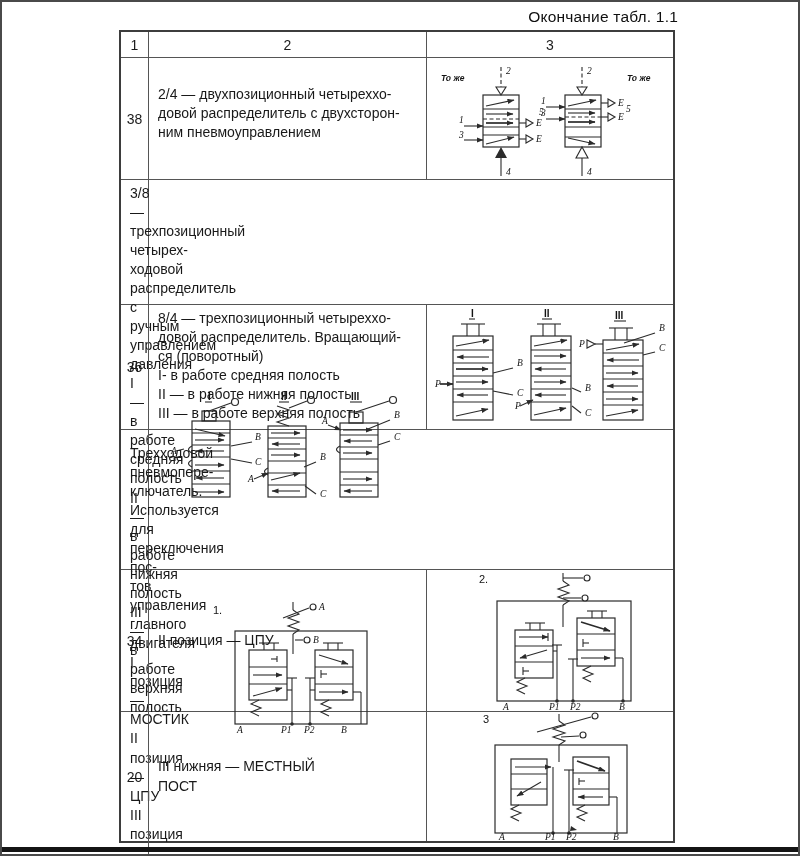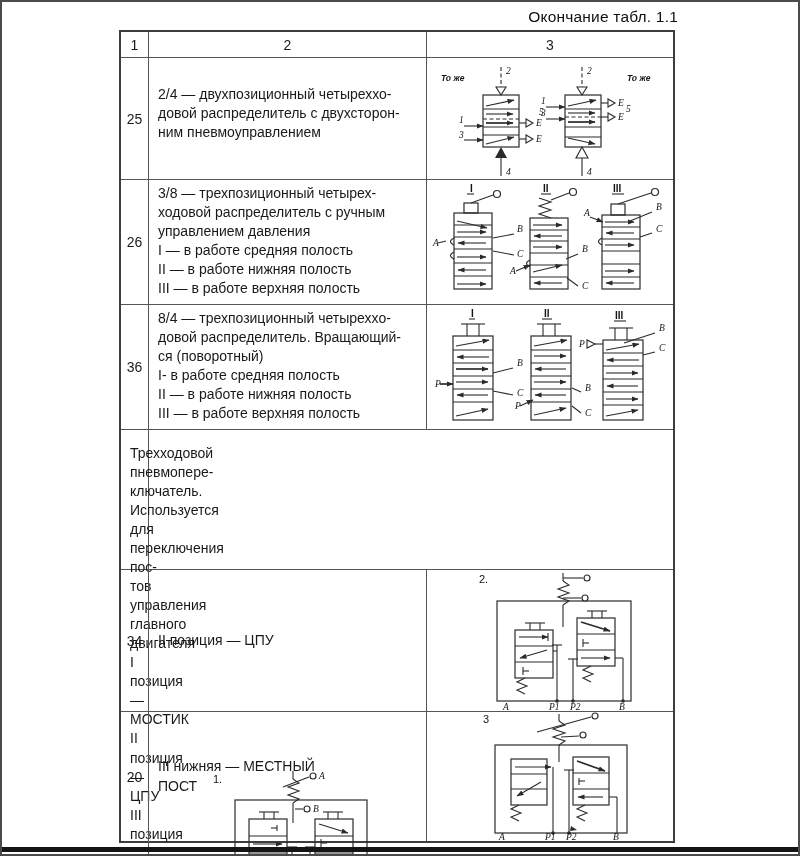--- a/index.html
+++ b/index.html
@@ -14,21 +14,21 @@
   .h28{height:139px}.h29{height:141px}.h30{height:129px}
   .td{border-right:1px solid #555;position:relative;box-sizing:border-box;min-width:0}
   .td:last-child{border-right:none}
   .th,.td-num{display:flex;align-items:center;justify-content:center;
               font-size:14px;color:#1b1b1b}
   .td-desc{font-size:14px;line-height:1.36;color:#191919;
            padding:4px 4px 4px 9px;white-space:pre-line}
   .pt25{padding-top:27px}.pt28{padding-top:14px}
   .vc{display:flex;align-items:center}
   .vc .dtext{white-space:pre-line}
-  .td-fig{display:flex;align-items:flex-end;justify-content:center}
+  .td-fig{display:flex;align-items:center;justify-content:center}
   .bar{position:absolute;left:0;right:0;top:845px;height:5px;background:#141414}
   
   .fig line,.fig path,.fig polyline{stroke:#2b2b2b;stroke-width:1.1;fill:none}
   .fig rect{stroke:#2b2b2b;stroke-width:1.2;fill:none}
   .fig circle{stroke:#2b2b2b;stroke-width:1.2;fill:#fff}
   .fig circle.dot{fill:#2b2b2b;stroke:none}
   .fig polygon{fill:#2b2b2b;stroke:none}
   .fig polygon.open{fill:#fff;stroke:#2b2b2b;stroke-width:1.1}
   .fig .dash{stroke-dasharray:4 2.5}
   .fig .bold{stroke-width:1.7}
@@ -57,21 +57,21 @@
 
   <div class="tbl">
 
     <div class="tr h-head">
       <div class="td th">1</div>
       <div class="td th">2</div>
       <div class="td th">3</div>
     </div>
 
     <div class="tr h25">
-      <div class="td td-num">25</div>
+      <div class="td td-num">38</div>
       <div class="td td-desc pt25">2/4 — двухпозиционный четыреххо-
 довой распределитель с двухсторон-
 ним пневмоуправлением</div>
       <div class="td td-fig">
         <svg class="fig" width="246" height="120" viewBox="0 0 246 120">
           <g>
             <text class="tz" x="14" y="22">То же</text>
             <rect x="56" y="36" width="36" height="52"></rect>
             <line x1="56" y1="50" x2="92" y2="50"></line>
             <line class="dash" x1="56" y1="60" x2="92" y2="60"></line>
@@ -126,21 +126,20 @@
             <text x="191" y="61">Е</text>
             <polygon class="open" points="149,99 161,99 155,88"></polygon>
             <line x1="155" y1="99" x2="155" y2="117"></line>
             <text x="160" y="116">4</text>
           </g>
         </svg>
       </div>
     </div>
 
     <div class="tr h26">
-      <div class="td td-num">26</div>
       <div class="td td-desc">3/8 — трехпозиционный четырех-
 ходовой распределитель с ручным
 управлением давления
 I — в работе средняя полость
 II — в работе нижняя полость
 III — в работе верхняя полость</div>
       <div class="td td-fig">
         <svg class="fig" width="246" height="123" viewBox="0 0 246 123">
           <g>
             <text class="rom" x="43" y="11">I</text>

